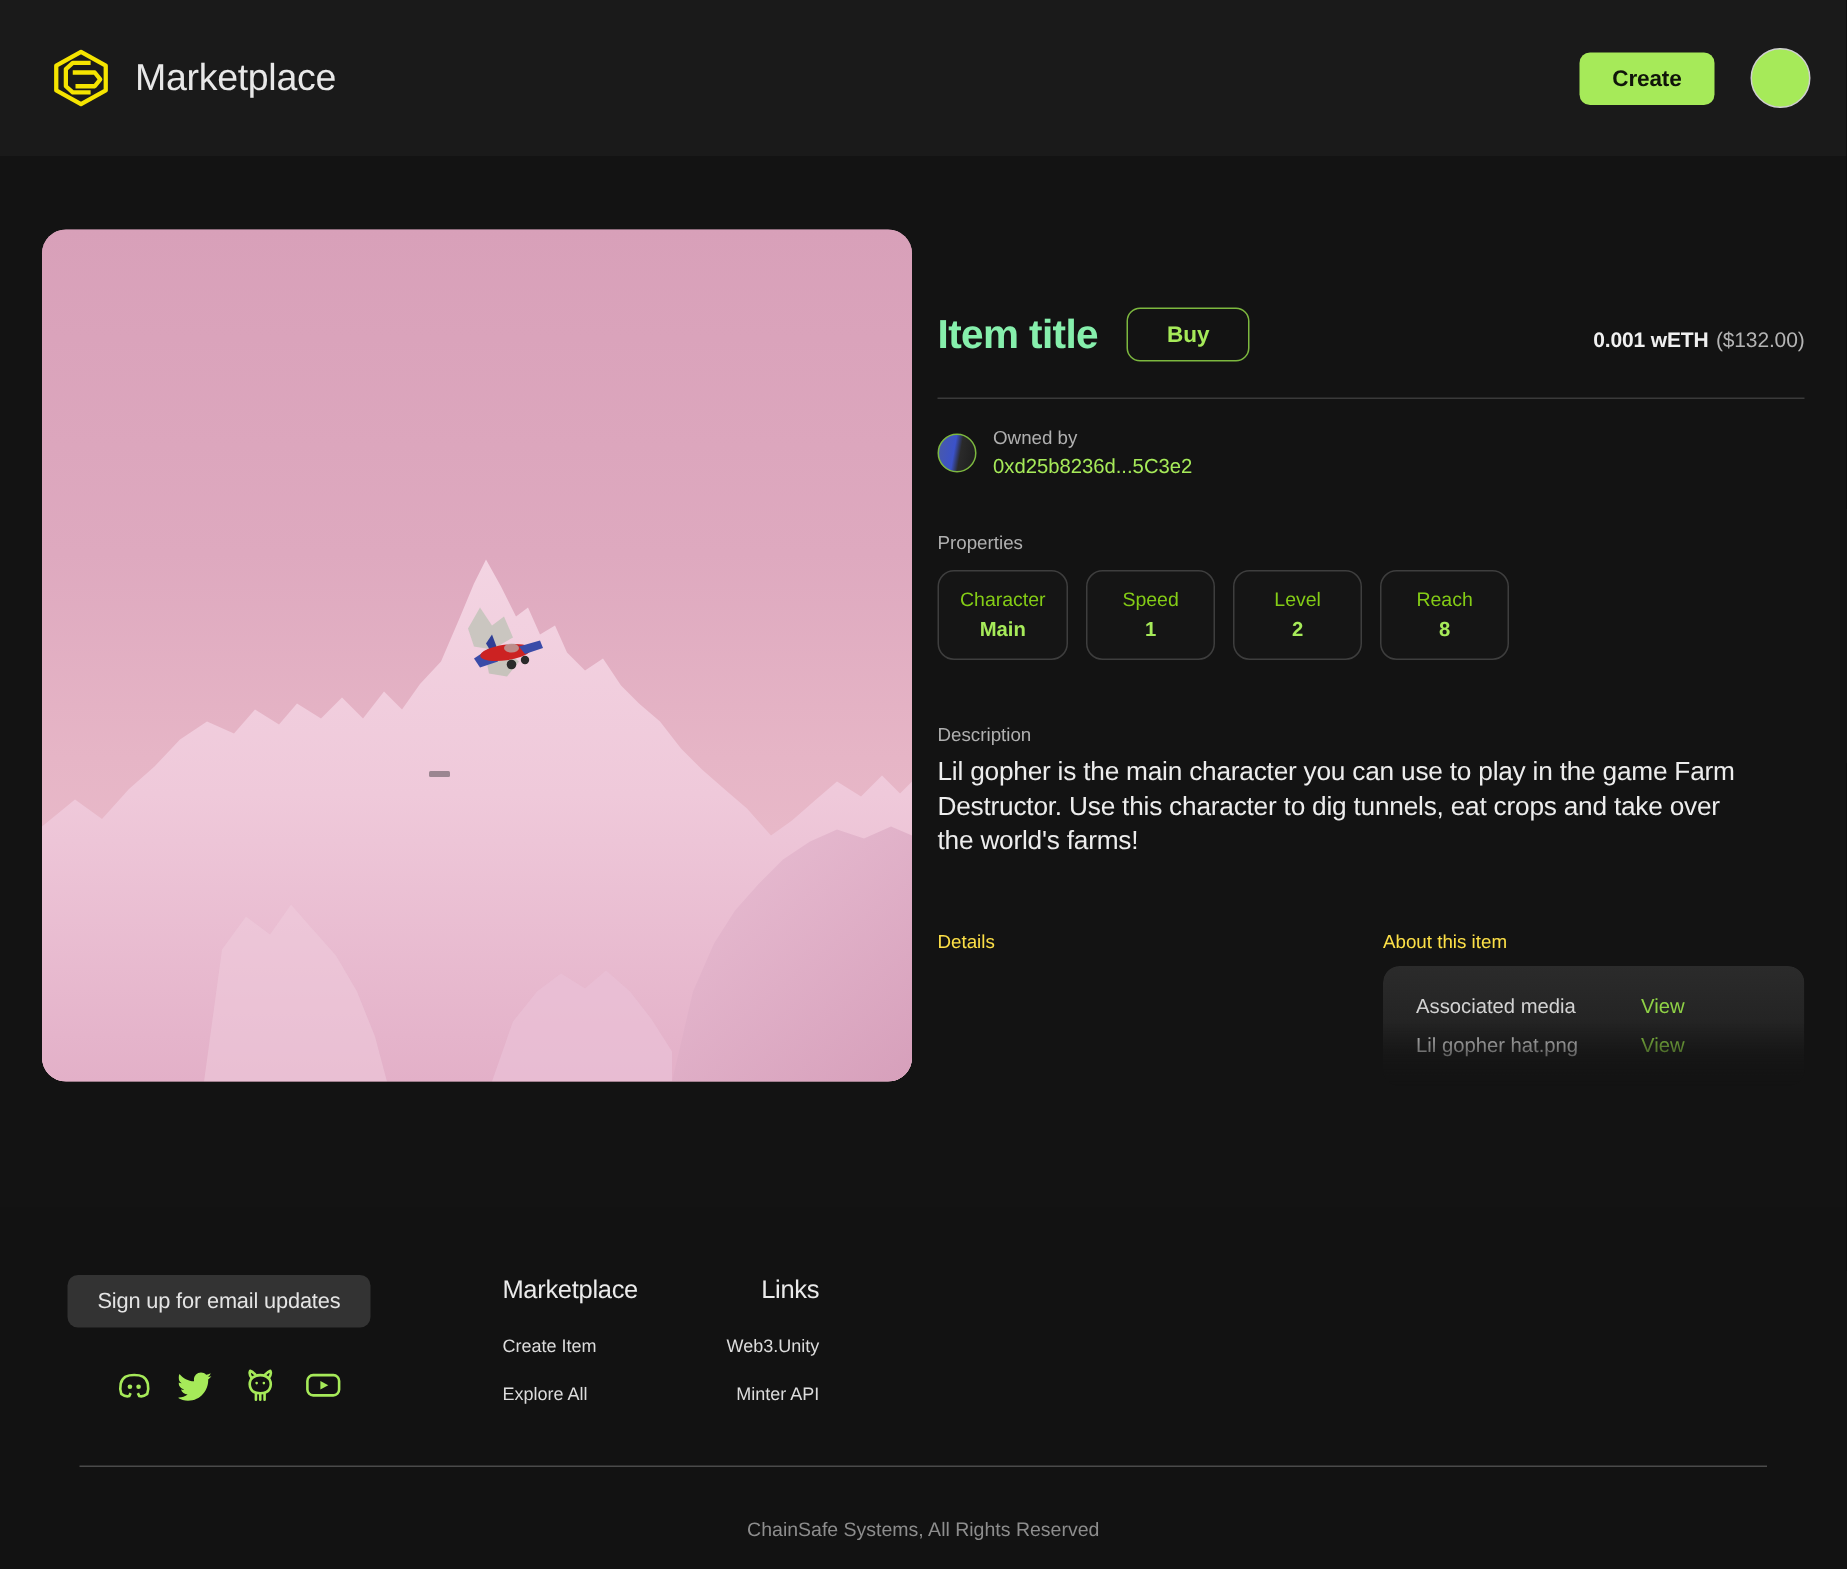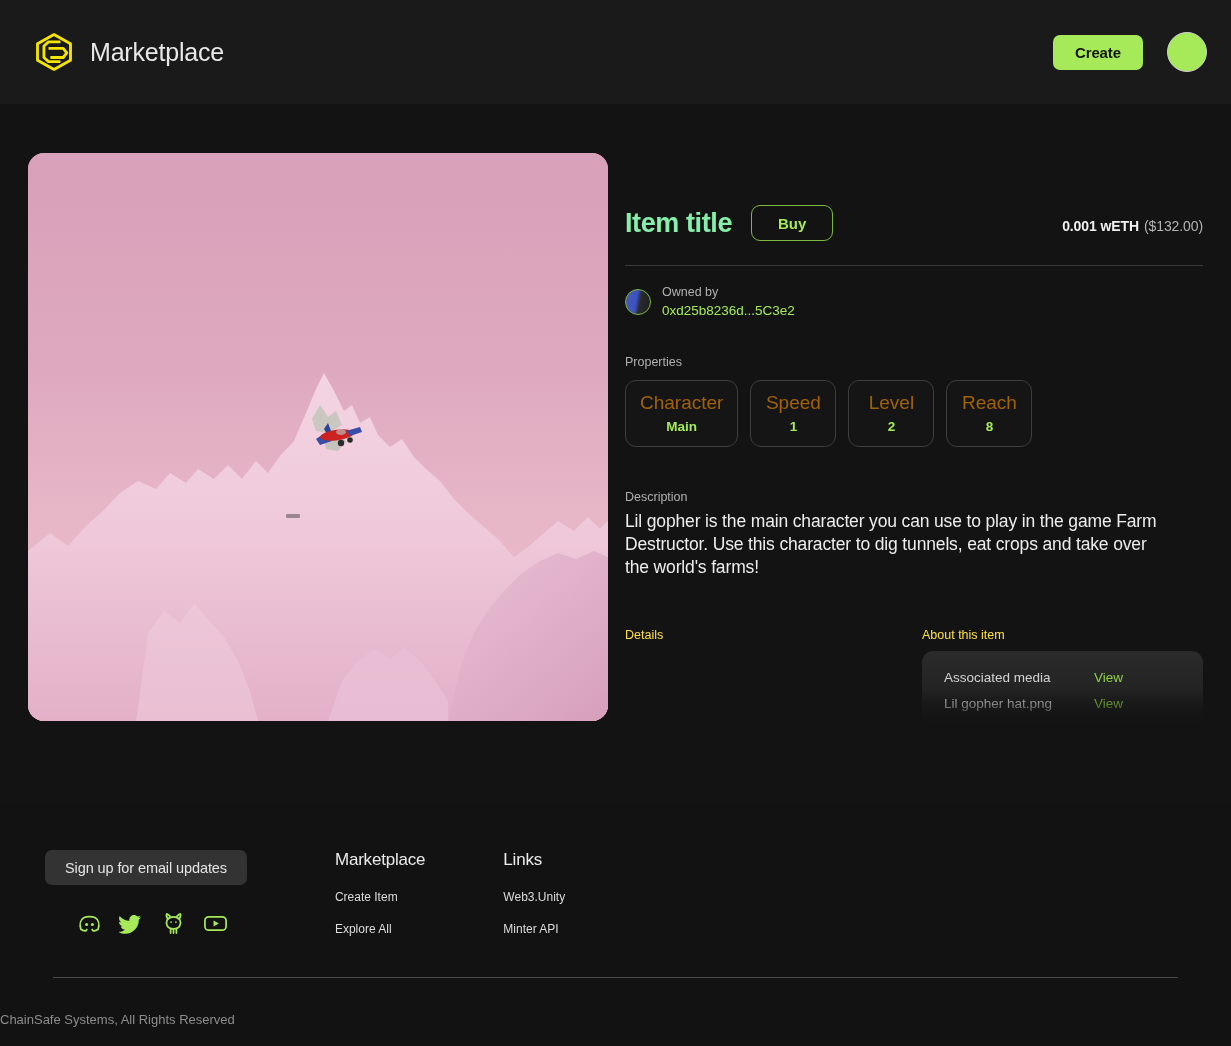--- a/index.html
+++ b/index.html
@@ -80,21 +80,21 @@
 
   .section-label { font-size: 12.5px; color: #b0b0b0; }
   .props-label { margin-top: 34px; }
 
   .props { display: flex; gap: 12px; margin-top: 11px; }
   .prop {
     min-width: 86px; padding: 11px 14px 12px;
     border: 1px solid #3e3e3e; border-radius: 11px;
     text-align: center; background: #151515;
   }
-  .prop-key { font-size: 19px; color: #a16207; margin-bottom: 5px; }
+  .prop-key { font-size: 13px; color: #84cc16; margin-bottom: 5px; }
   .prop-val { font-size: 13.5px; color: #a6ea59; font-weight: 700; }
 
   .desc-label { margin-top: 43px; }
   .desc-text {
     margin-top: 6px; font-size: 17.5px; color: #ededed;
     line-height: 1.32; letter-spacing: -0.15px; max-width: 545px;
   }
 
   .panels { display: flex; gap: 16px; margin-top: 49px; }
   .panel-col { width: 282px; }
@@ -118,21 +118,21 @@
     background: #333333; color: #e4e4e4; border: none; border-radius: 7px;
     font-family: "Liberation Sans", sans-serif; font-size: 14.5px;
     padding: 0 20px; height: 35px; cursor: pointer; letter-spacing: -0.1px;
   }
   .socials { display: flex; gap: 17px; margin-top: 26px; margin-left: 32px; }
   .social-icon { width: 25px; height: 25px; cursor: pointer; display:block; }
   .foot-col { margin-left: 0; }
   .foot-col h4 { font-size: 17px; color: #ebebeb; font-weight: 400; letter-spacing: -0.2px; margin-bottom: 20px; }
   .foot-col a { display: block; font-size: 12px; color: #dcdcdc; text-decoration: none; margin-bottom: 18px; cursor: pointer; }
   .foot-divider { position: absolute; left: 53px; top: 172px; width: 1125px; height: 1px; background: #4a4a4a; }
-  .copyright { position: absolute; top: 207px; width: 1231px; text-align: left; font-size: 13px; color: #8d8d8d; }
+  .copyright { position: absolute; top: 207px; width: 1231px; text-align: center; font-size: 13px; color: #8d8d8d; }
 </style>
 </head>
 <body>
 
 <div class="page">
 
   <div class="header">
     <div class="brand">
       <svg class="logo-mark" viewBox="0 0 48 48">
         <g fill="none" stroke="#f5e400" stroke-width="3.1" stroke-linejoin="round">
@@ -281,21 +281,21 @@
           </svg>
         </div>
       </div>
 
       <div class="foot-col" style="margin-left:88px;">
         <h4>Marketplace</h4>
         <a>Create Item</a>
         <a>Explore All</a>
       </div>
 
-      <div class="foot-col" style="margin-left:78px;">
+      <div class="foot-col" style="margin-left:59px;text-align:right;">
         <h4>Links</h4>
         <a>Web3.Unity</a>
         <a>Minter API</a>
       </div>
     </div>
 
     <div class="foot-divider"></div>
     <div class="copyright">ChainSafe Systems, All Rights Reserved</div>
   </div>
 

